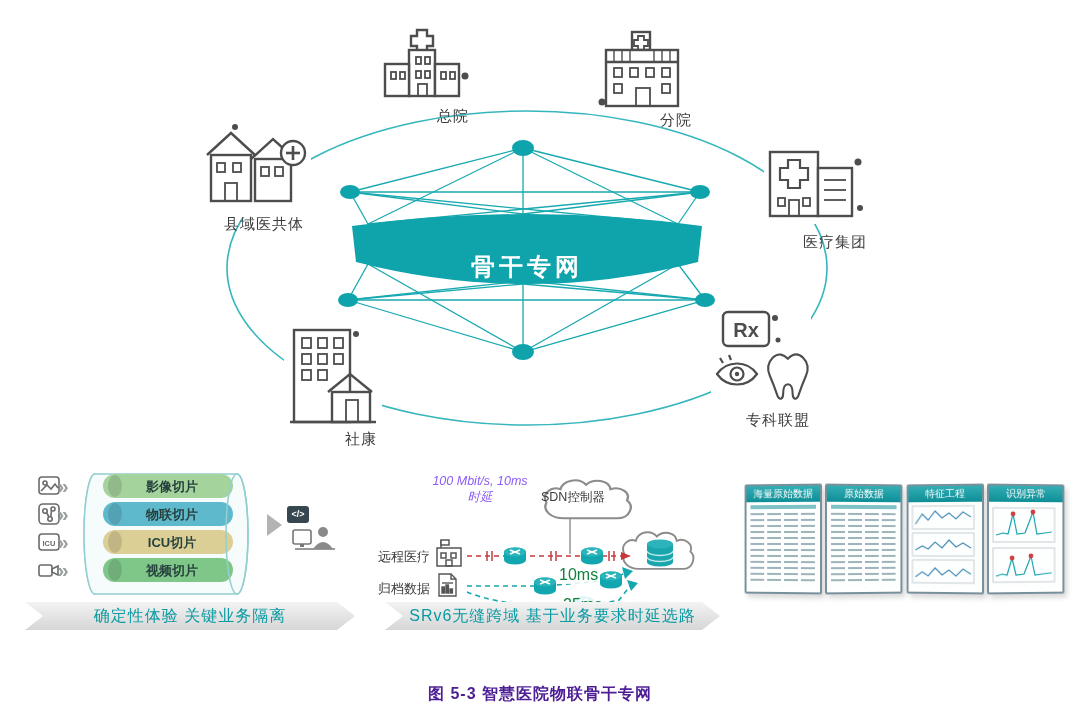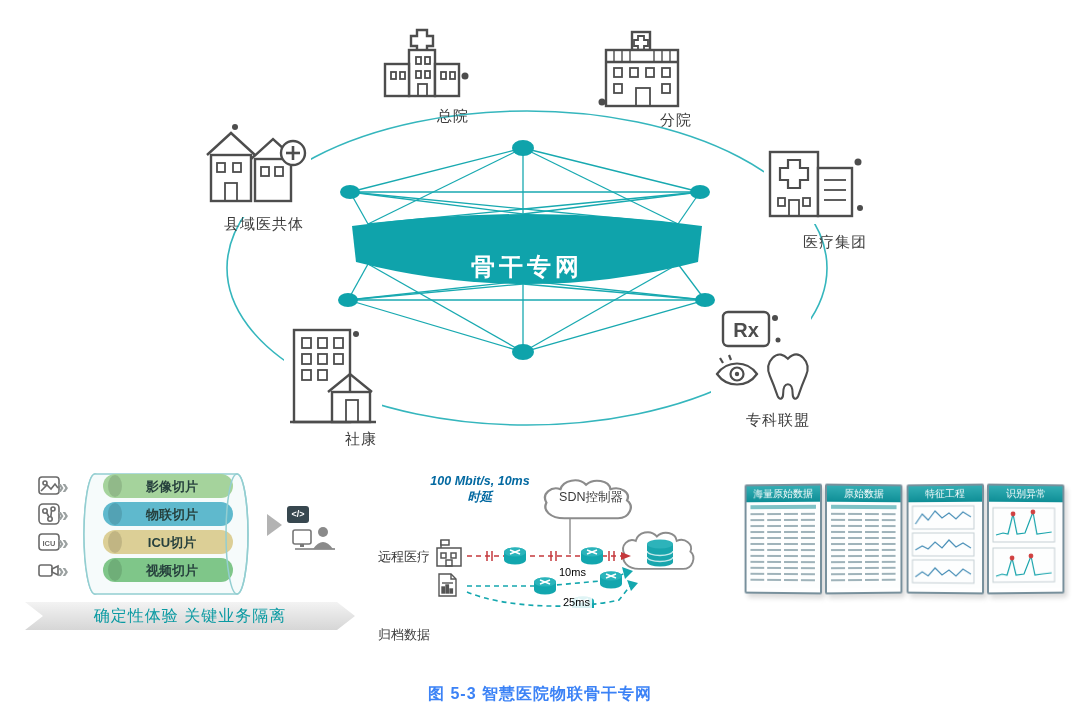--- a/index.html
+++ b/index.html
@@ -24,23 +24,23 @@
     text-align:center;font-size:16px;font-weight:400;color:#0a9aa2;letter-spacing:1px;
   }
   .src-icon{
     position:absolute;left:14px;width:24px;height:24px;margin-left:8px;
   }
   .chev{
     position:absolute;left:36px;width:24px;height:24px;line-height:24px;
     font-size:20px;color:#9aa0a0;text-align:center;font-weight:700;
   }
   .lat-label{
-    position:absolute;font-size:11px;color:#000000;background:rgba(255,255,255,.85);padding:0 2px;font-style:italic;text-align:center;
-  }
-  .note{position:absolute;font-size:12.5px;color:#0369a1;font-style:italic;text-align:center;font-weight:bold;}
+    position:absolute;font-size:16px;color:#15803d;background:rgba(255,255,255,.85);padding:0 2px;font-style:italic;text-align:center;
+  }
+  .note{position:absolute;font-size:12.5px;color:#8b5cf6;font-style:italic;text-align:center;}
   .monitor{
     position:absolute;top:16px;width:74px;height:106px;background:#fff;
     border:2px solid #78909c;border-radius:2px;box-shadow:3px 4px 5px rgba(0,0,0,.15);
   }
   .monitor .head{
     height:16px;line-height:16px;text-align:center;color:#fff;font-size:10px;
     background:linear-gradient(180deg,#33aeb4,#0e8e96);white-space:nowrap;overflow:hidden;
   }
   .monitor .body{position:relative;height:86px;background:#fdfefe;}
   .table-sim{
@@ -55,21 +55,21 @@
   .code-badge{
     position:absolute;width:22px;height:17px;background:#37474f;border-radius:3px;
     color:#fff;font-size:9px;font-weight:700;text-align:center;line-height:17px;
   }
   .big-arrow{
     position:absolute;width:0;height:0;
     border-left:15px solid #b3b3b3;border-top:11px solid transparent;border-bottom:11px solid transparent;
   }
   .caption{
     position:absolute;left:0;top:684px;width:1080px;text-align:center;
-    font-size:16px;font-weight:600;color:#3b82f6;letter-spacing:1px;
+    font-size:16px;font-weight:600;color:#4c1d95;letter-spacing:1px;
   }
 </style>
 </head>
 <body>
 
 <svg class="abs" style="left:0;top:0;" width="1080" height="460" viewBox="0 0 1080 460">
 
   <ellipse cx="527" cy="268" rx="300" ry="157" fill="none" stroke="#35b6bd" stroke-width="1.6"></ellipse>
 
   <g stroke="#18a9b0" stroke-width="1.3">
@@ -384,26 +384,27 @@
       <path d="M12,0 V5 H17" fill="none"></path>
       <line x1="3" y1="9" x2="14" y2="9"></line>
       <rect x="3" y="13" width="2.4" height="6" fill="#555"></rect>
       <rect x="7" y="11" width="2.4" height="8" fill="#555"></rect>
       <rect x="11" y="15" width="2.4" height="4" fill="#555"></rect>
     </g>
   </svg>
 
   <div class="note" style="left:40px;top:6px;width:130px;">100 Mbit/s, 10ms</div>
   <div class="note" style="left:40px;top:21px;width:130px;">时延</div>
-  <div class="abs" style="left:166px;top:21px;width:100px;text-align:center;font-size:12.5px;color:#3a3a3a;">SDN控制器</div>
+  <div class="abs" style="left:166px;top:21px;width:100px;text-align:left;font-size:12.5px;color:#3a3a3a;">SDN控制器</div>
   <div class="abs" style="left:3px;top:80px;font-size:13px;color:#3a3a3a;">远程医疗</div>
-  <div class="abs" style="left:3px;top:112px;font-size:13px;color:#3a3a3a;margin-top:46px;">归档数据</div>
+  <div class="abs" style="left:3px;top:112px;font-size:13px;color:#3a3a3a;">归档数据</div>
   <div class="lat-label" style="left:182px;top:98px;font-style:normal;">10ms</div>
   <div class="lat-label" style="left:186px;top:128px;font-style:normal;">25ms</div>
 
+  <div class="banner">SRv6无缝跨域 基于业务要求时延选路</div>
 </div>
 
 <div class="panel" style="left:740px;width:325px;">
 
   <div class="monitor" style="left:4px;transform:perspective(600px) rotateY(-7deg);">
     <div class="head">海量原始数据</div>
     <div class="body">
         <div class="table-sim"></div>
       </div>
   </div>

